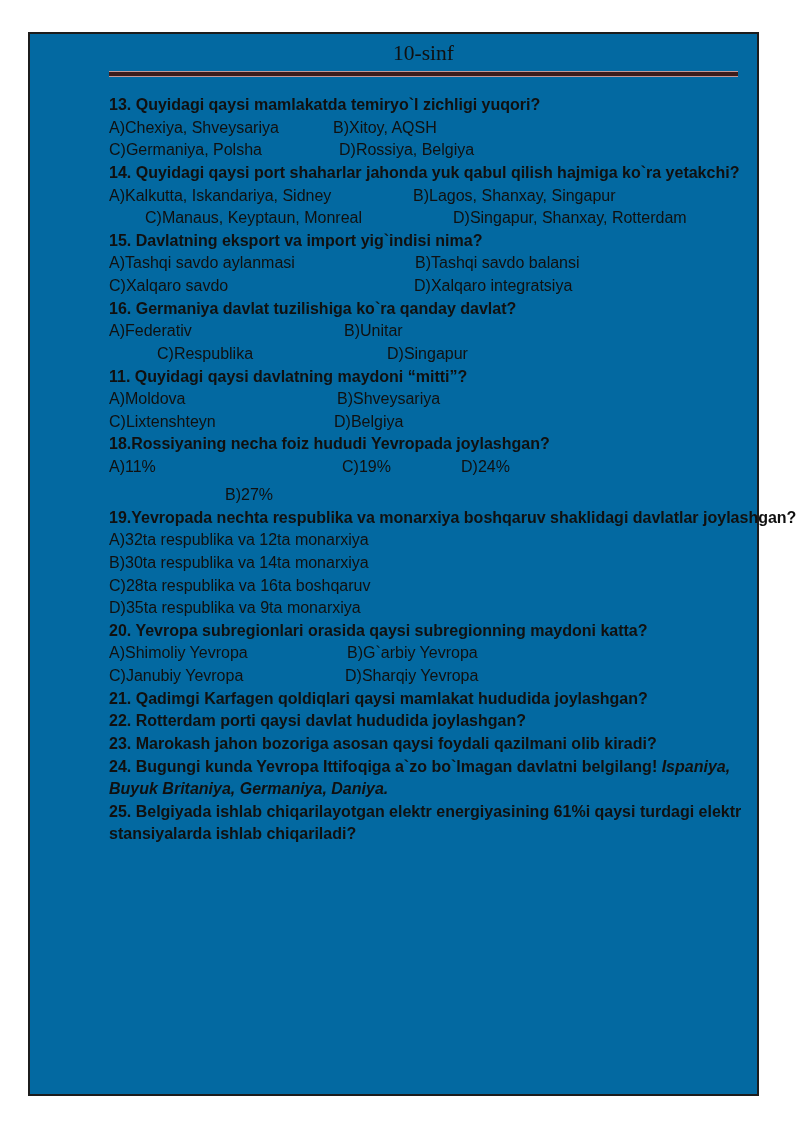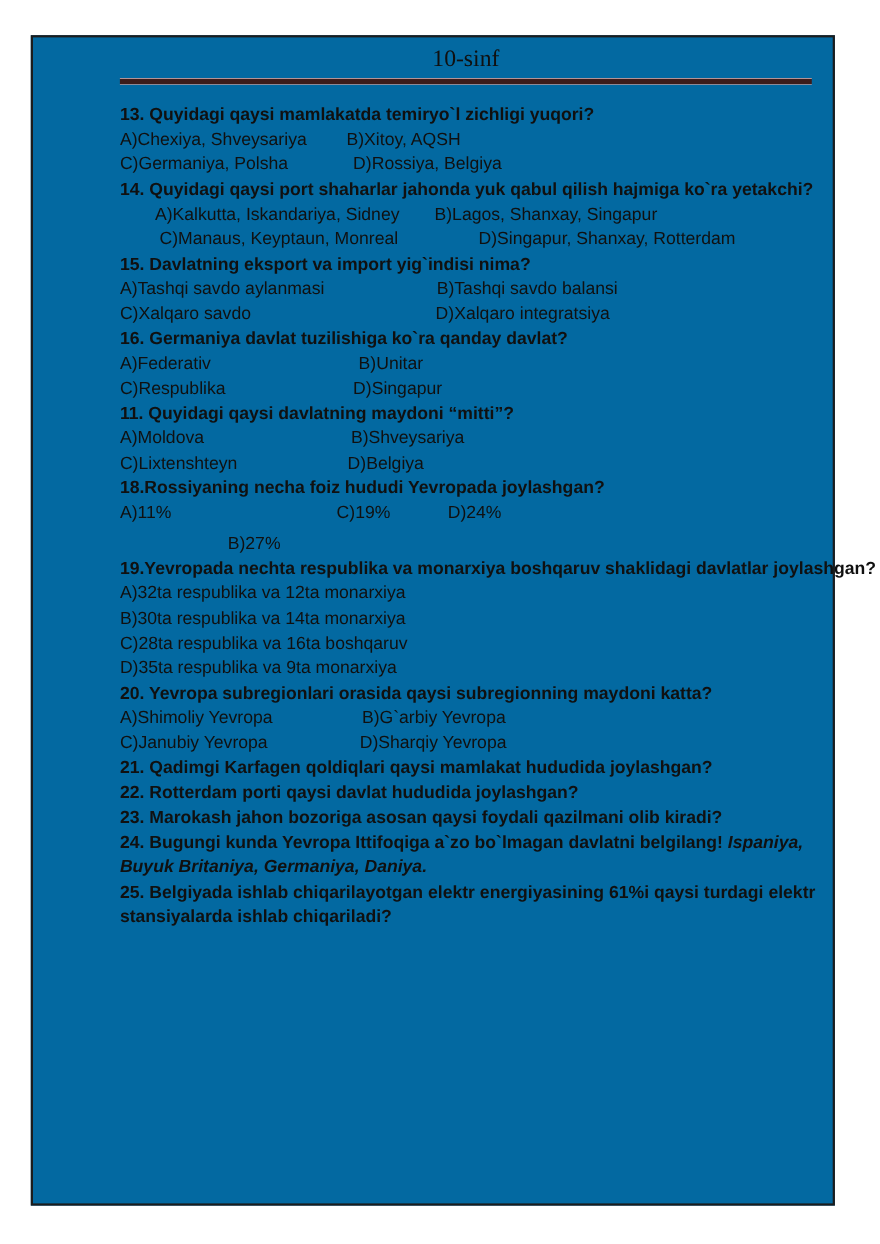--- a/index.html
+++ b/index.html
@@ -21,21 +21,21 @@
   .inner { margin-left:79px; width:629px; }
   .title {
     font-family:"Liberation Serif", serif;
     font-size:21.5px; line-height:26px;
     text-align:center; margin-top:6px;
   }
   .rule { height:6px; margin-top:5px; }
   .questions { margin-top:17px; font-size:16px; }
   .q-heading { font-weight:bold; line-height:22.63px; white-space:nowrap; }
   .q-heading .it { font-style:italic; }
-  .opt-row { display:flex; line-height:22.63px; }
+  .opt-row { display:flex; line-height:22.63px;gap:18px; }
   .opt-cell { flex:none; white-space:pre; }
 </style>
 </head>
 <body>
 
 <div class="sheet">
   <div class="inner">
     <div class="title">10-sinf</div>
     <div class="rule" style="background: linear-gradient(rgb(197, 152, 150) 0px, rgb(197, 152, 150) 1px, rgb(60, 28, 27) 1px, rgb(60, 28, 27) 5px, rgb(197, 152, 150) 5px, rgb(197, 152, 150) 6px);"></div>
     <div class="questions" id="questions">
@@ -46,21 +46,21 @@
             <span class="opt-cell">B)Xitoy, AQSH</span>
           </div>
           <div class="opt-row">
             <span class="opt-cell" style="width: 212px;">C)Germaniya, Polsha</span>
             <span class="opt-cell">D)Rossiya, Belgiya</span>
           </div>
         </div>
         <div class="q-block">
           <div class="q-heading"><span>14. Quyidagi qaysi port shaharlar jahonda yuk qabul qilish hajmiga ko`ra yetakchi?</span></div>
           <div class="opt-row">
-            <span class="opt-cell" style="width: 286px; text-align: center;">A)Kalkutta, Iskandariya, Sidney</span>
+            <span class="opt-cell" style="width: 286px;">A)Kalkutta, Iskandariya, Sidney</span>
             <span class="opt-cell">B)Lagos, Shanxay, Singapur</span>
           </div>
           <div class="opt-row">
             <span class="opt-cell" style="width: 290px; margin-left: 36px;">C)Manaus, Keyptaun, Monreal</span>
             <span class="opt-cell">D)Singapur, Shanxay, Rotterdam</span>
           </div>
         </div>
         <div class="q-block">
           <div class="q-heading"><span>15. Davlatning eksport va import yig`indisi nima?</span></div>
           <div class="opt-row">
@@ -72,21 +72,21 @@
             <span class="opt-cell">D)Xalqaro integratsiya</span>
           </div>
         </div>
         <div class="q-block">
           <div class="q-heading"><span>16. Germaniya davlat tuzilishiga ko`ra qanday davlat?</span></div>
           <div class="opt-row">
             <span class="opt-cell" style="width: 217px;">A)Federativ</span>
             <span class="opt-cell">B)Unitar</span>
           </div>
           <div class="opt-row">
-            <span class="opt-cell" style="width: 212px;">C)Respublika</span>
+            <span class="opt-cell" style="width: 212px; margin-left: 48px;">C)Respublika</span>
             <span class="opt-cell">D)Singapur</span>
           </div>
         </div>
         <div class="q-block">
           <div class="q-heading"><span>11. Quyidagi qaysi davlatning maydoni “mitti”?</span></div>
           <div class="opt-row">
             <span class="opt-cell" style="width: 210px;">A)Moldova</span>
             <span class="opt-cell">B)Shveysariya</span>
           </div>
           <div class="opt-row">

